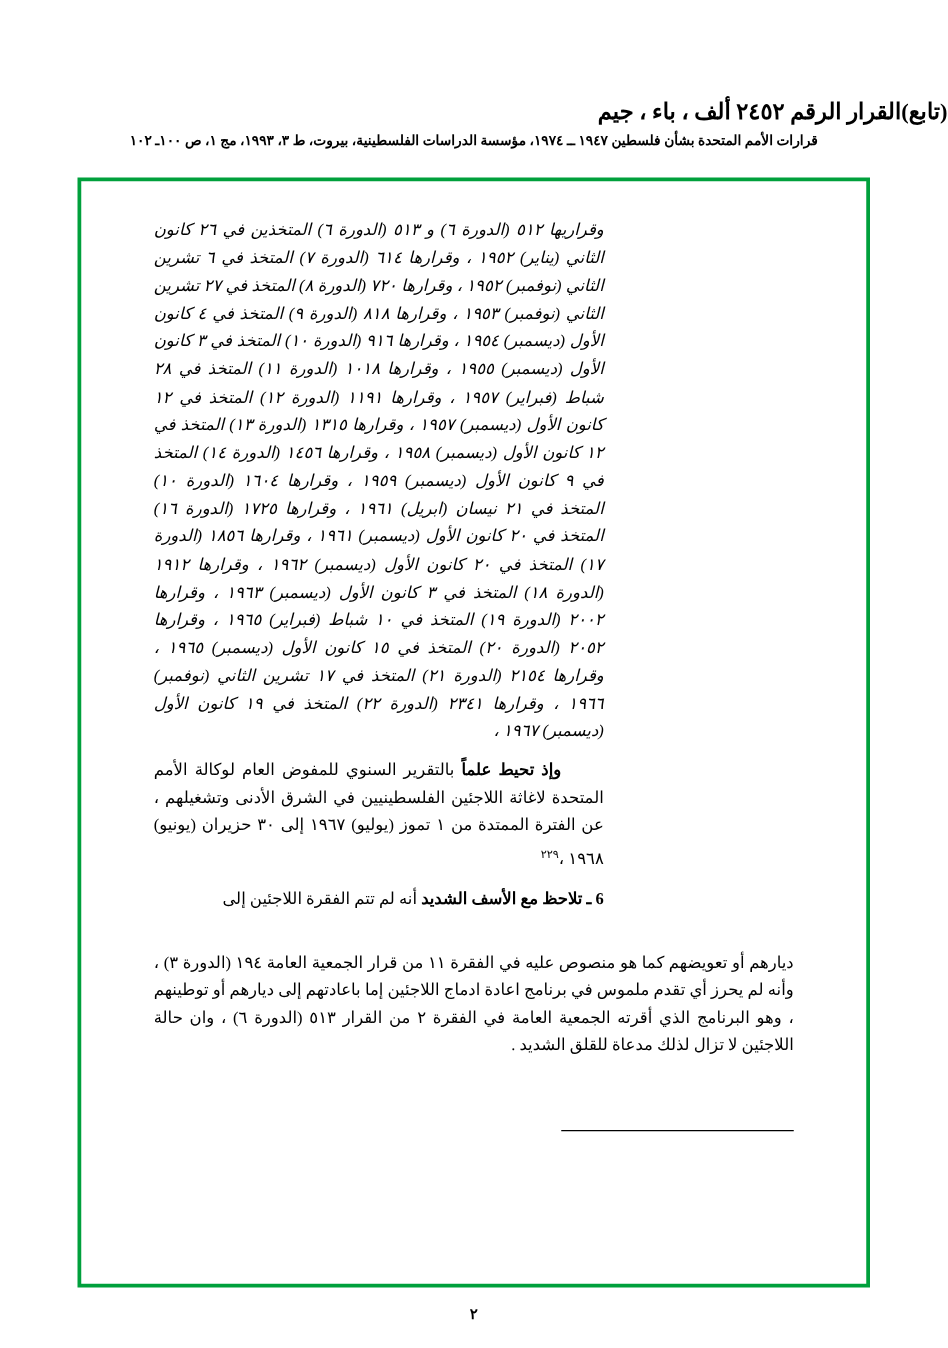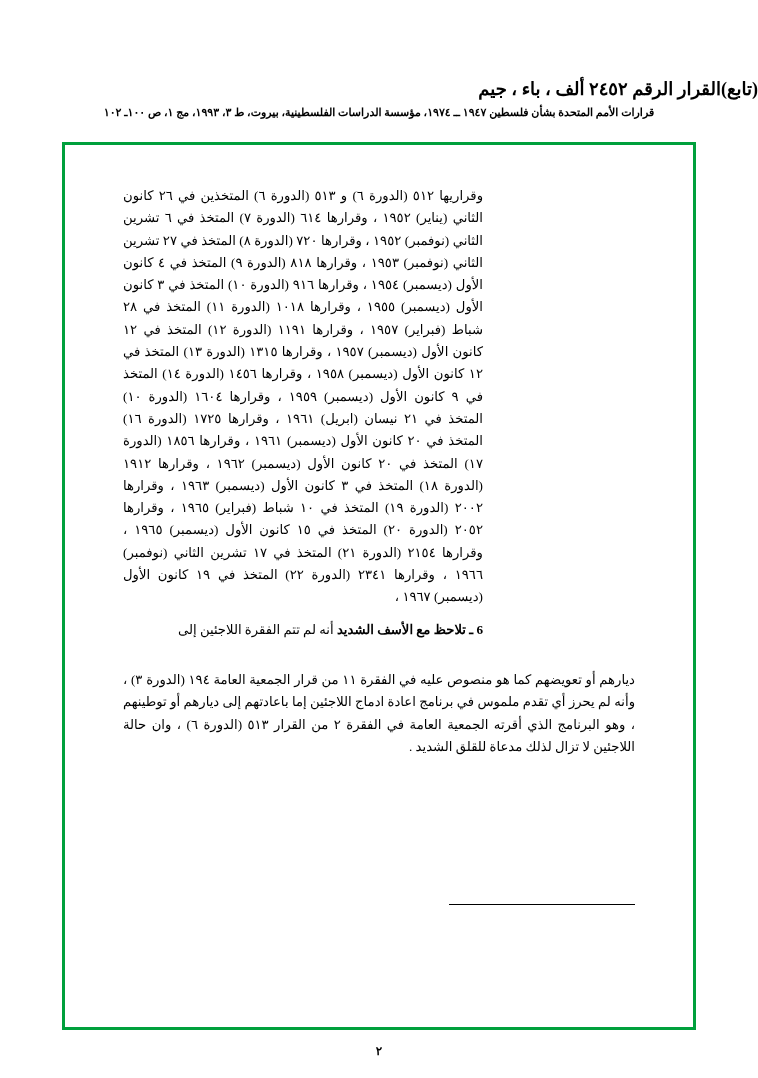--- a/index.html
+++ b/index.html
@@ -66,21 +66,21 @@
     font-size: 13.2px;
     line-height: 22.3px;
     text-align: justify;
     text-align-last: right;
   }
   .p-main {
     width: 360px;
     margin-right: auto;
     margin-left: 0;
   }
-  .blk-1 { margin-top: 12px; }
+  .blk-1 { margin-top: 0; font-style: italic; }
   .blk-2 { margin-top: 8px; }
   .blk-3 { margin-top: 10px; }
   .blk-4 {
     margin-top: 28px;
     width: 100%;
   }
   .indent { display: inline-block; width: 34px; }
   b, .bold { font-weight: bold; }
   .sup {
     font-size: 9px;
@@ -125,20 +125,23 @@
   <div class="doc-title">(تابع)القرار الرقم ٢٤٥٢ ألف ، باء ، جيم</div>
 
   <div class="doc-subtitle">قرارات الأمم المتحدة بشأن فلسطين ١٩٤٧ ــ ١٩٧٤، مؤسسة الدراسات الفلسطينية، بيروت، ط ٣، ١٩٩٣، مج ١، ص ١٠٠ـ ١٠٢</div>
 
   <div class="frame">
 
     <div class="content">
 
       <p class="p-main blk-1">وقراريها ٥١٢ (الدورة ٦) و ٥١٣ (الدورة ٦) المتخذين في ٢٦ كانون الثاني (يناير) ١٩٥٢ ، وقرارها ٦١٤ (الدورة ٧) المتخذ في ٦ تشرين الثاني (نوفمبر) ١٩٥٢ ، وقرارها ٧٢٠ (الدورة ٨) المتخذ في ٢٧ تشرين الثاني (نوفمبر) ١٩٥٣ ، وقرارها ٨١٨ (الدورة ٩) المتخذ في ٤ كانون الأول (ديسمبر) ١٩٥٤ ، وقرارها ٩١٦ (الدورة ١٠) المتخذ في ٣ كانون الأول (ديسمبر) ١٩٥٥ ، وقرارها ١٠١٨ (الدورة ١١) المتخذ في ٢٨ شباط (فبراير) ١٩٥٧ ، وقرارها ١١٩١ (الدورة ١٢) المتخذ في ١٢ كانون الأول (ديسمبر) ١٩٥٧ ، وقرارها ١٣١٥ (الدورة ١٣) المتخذ في ١٢ كانون الأول (ديسمبر) ١٩٥٨ ، وقرارها ١٤٥٦ (الدورة ١٤) المتخذ في ٩ كانون الأول (ديسمبر) ١٩٥٩ ، وقرارها ١٦٠٤ (الدورة ١٠) المتخذ في ٢١ نيسان (ابريل) ١٩٦١ ، وقرارها ١٧٢٥ (الدورة ١٦) المتخذ في ٢٠ كانون الأول (ديسمبر) ١٩٦١ ، وقرارها ١٨٥٦ (الدورة ١٧) المتخذ في ٢٠ كانون الأول (ديسمبر) ١٩٦٢ ، وقرارها ١٩١٢ (الدورة ١٨) المتخذ في ٣ كانون الأول (ديسمبر) ١٩٦٣ ، وقرارها ٢٠٠٢ (الدورة ١٩) المتخذ في ١٠ شباط (فبراير) ١٩٦٥ ، وقرارها ٢٠٥٢ (الدورة ٢٠) المتخذ في ١٥ كانون الأول (ديسمبر) ١٩٦٥ ، وقرارها ٢١٥٤ (الدورة ٢١) المتخذ في ١٧ تشرين الثاني (نوفمبر) ١٩٦٦ ، وقرارها ٢٣٤١ (الدورة ٢٢) المتخذ في ١٩ كانون الأول (ديسمبر) ١٩٦٧ ،</p>
 
+      <p class="p-main blk-2">
+        <span class="indent"></span><b>وإذ تحيط علماً</b><span> بالتقرير السنوي للمفوض العام لوكالة الأمم المتحدة لاغاثة اللاجئين الفلسطينيين في الشرق الأدنى وتشغيلهم ، عن الفترة الممتدة من ١ تموز (يوليو) ١٩٦٧ إلى ٣٠ حزيران (يونيو) ١٩٦٨ ،</span><span class="sup">٢٢٩</span>
+      </p>
 
       <p class="p-main blk-3">
         <b>6 ـ تلاحظ مع الأسف الشديد</b><span> أنه لم تتم الفقرة اللاجئين إلى</span>
       </p>
 
       <p class="blk-4">ديارهم أو تعويضهم كما هو منصوص عليه في الفقرة ١١ من قرار الجمعية العامة ١٩٤ (الدورة ٣) ، وأنه لم يحرز أي تقدم ملموس في برنامج اعادة ادماج اللاجئين إما باعادتهم إلى ديارهم أو توطينهم ، وهو البرنامج الذي أقرته الجمعية العامة في الفقرة ٢ من القرار ٥١٣ (الدورة ٦) ، وان حالة اللاجئين لا تزال لذلك مدعاة للقلق الشديد .</p>
 
     </div>
 
     <div class="footnote-rule"></div>

